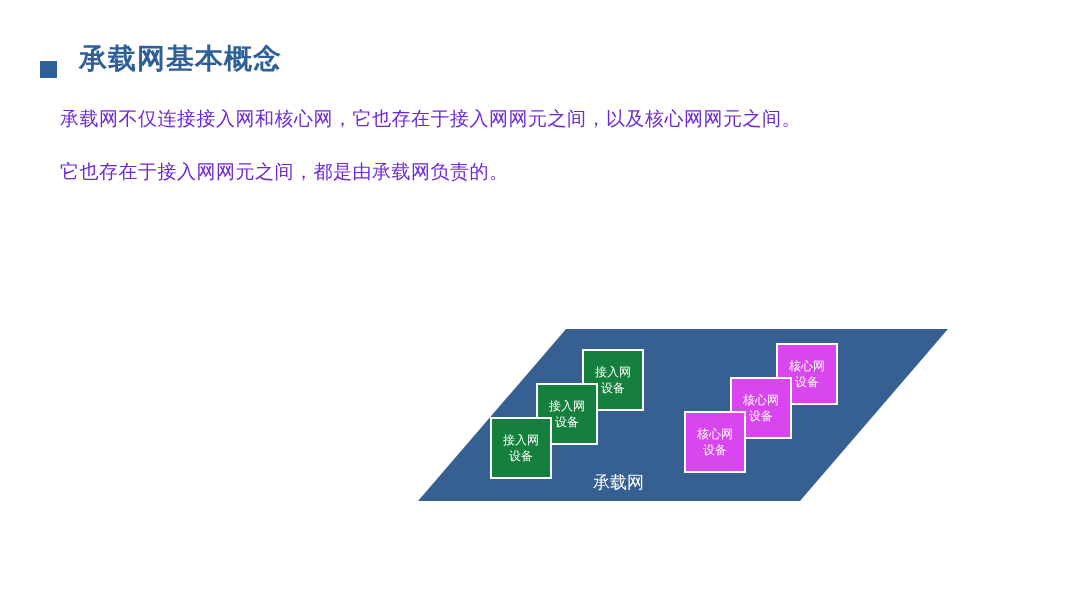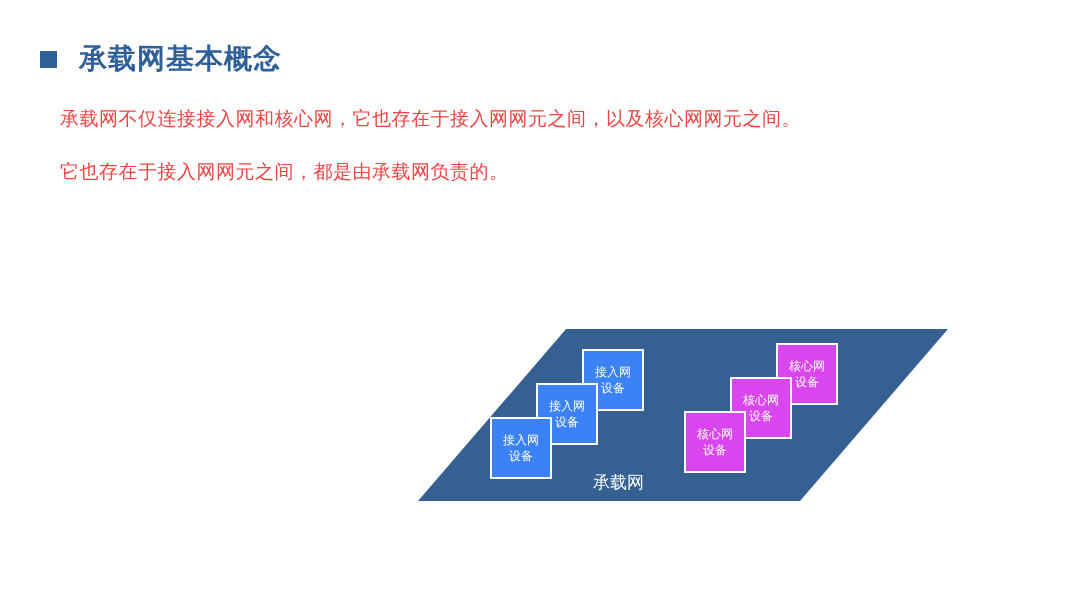--- a/index.html
+++ b/index.html
@@ -1,29 +1,29 @@
 <!DOCTYPE html>
 <html><head>
 <meta charset="utf-8">
 <style>
   html, body { margin:0; padding:0; }
   body { width:1080px; height:608px; background:#ffffff; position:relative; overflow:hidden;
          font-family:"DejaVu Sans","Liberation Sans",sans-serif; }
-  .title-wrap { position:absolute; left:40px; top:40px; display:flex; align-items:center; }
+  .title-wrap { position:absolute; left:40px; top:40px; display:flex; align-items:flex-end; }
   .title-square { width:17px; height:17px; background:#2f5f97; margin-right:22px; }
   .title { font-size:28px; font-weight:bold; color:#2f5f97; letter-spacing:1px; }
-  .para { position:absolute; left:60px; font-size:19px; color:#ef4444; letter-spacing:0.5px; }
+  .para { position:absolute; left:60px; font-size:19px; color:#6d28d9; letter-spacing:0.5px; }
   .p1 { top:106px; }
   .p2 { top:159px; }
   .diagram { position:absolute; left:418px; top:329px; width:530px; height:172px; }
   .plane { position:absolute; left:0; top:0; width:530px; height:172px; }
   .box { position:absolute; width:58px; height:58px; border:2px solid #ffffff; box-sizing:content-box;
          display:flex; flex-direction:column; align-items:center; justify-content:center;
          color:#fff; font-size:12px; line-height:16px; text-align:center; }
-  .access { background:#3b82f6; }
+  .access { background:#15803d; }
   .core { background:#d946ef; }
   .plane-label { position:absolute; left:175px; top:142px; color:#fff; font-size:17px; font-weight:normal; }
 </style>
 </head>
 <body>
 
 <div class="title-wrap">
   <div class="title-square"></div>
   <div class="title">承载网基本概念</div>
 </div>

